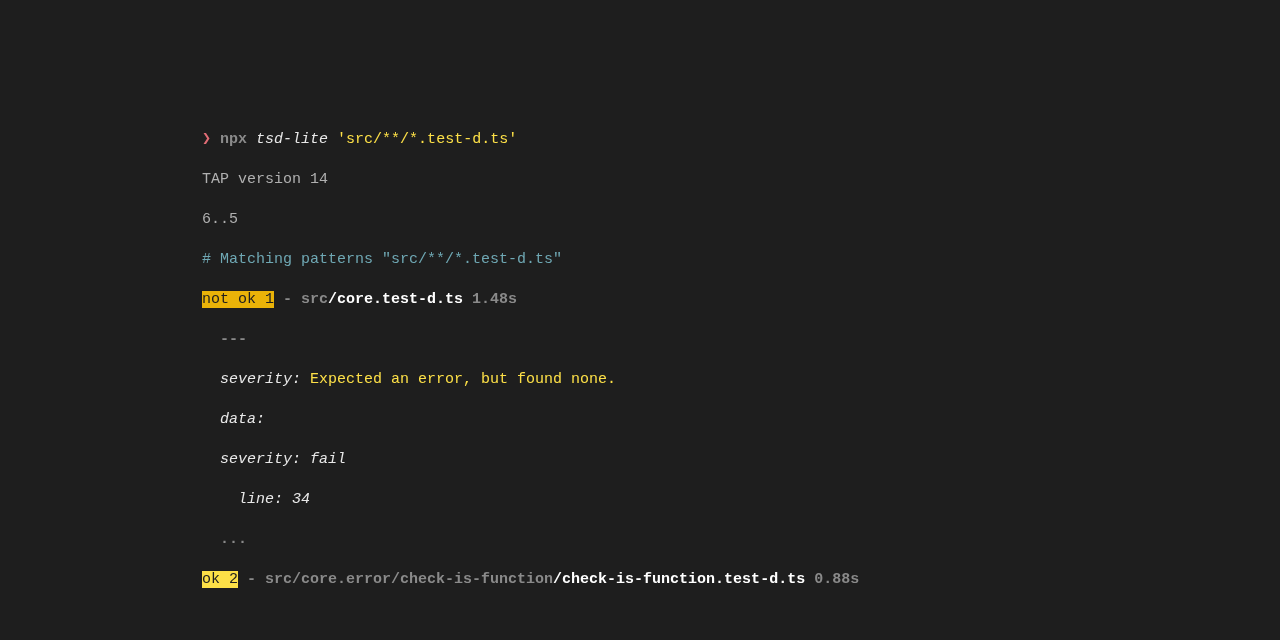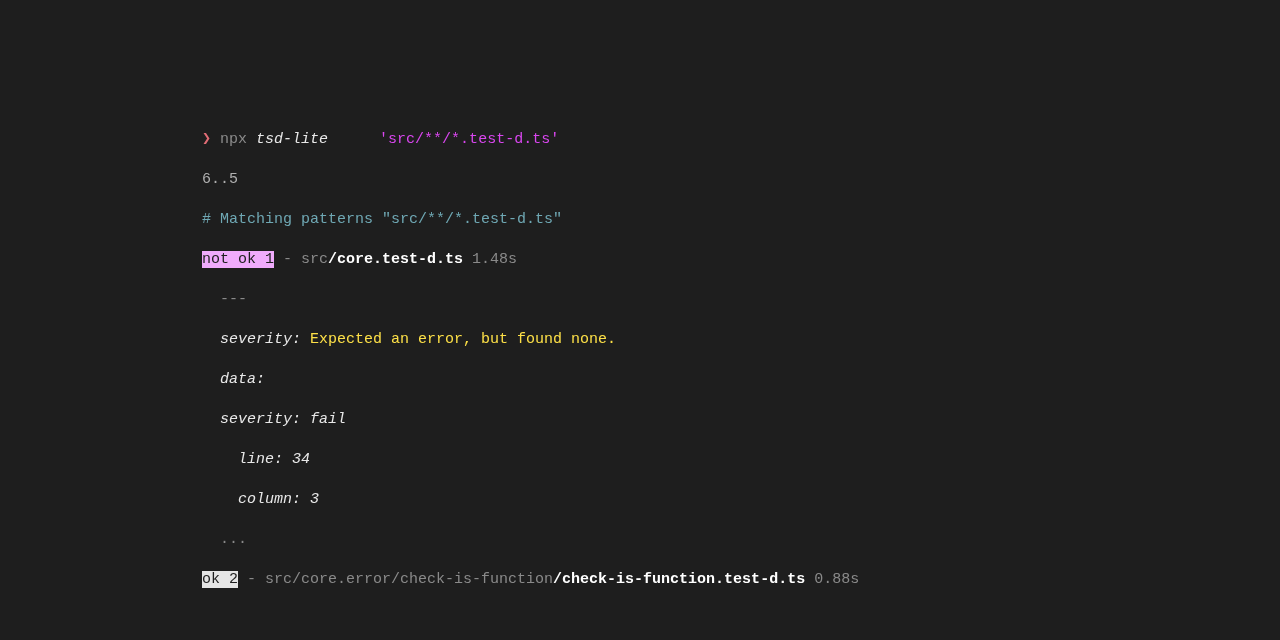--- a/index.html
+++ b/index.html
@@ -13,44 +13,44 @@
   .terminal {
     position: absolute;
     top: 110px;
     left: 202px;
     font-family: "SF Mono", ui-monospace, Menlo, Consolas, "Liberation Mono", monospace;
     font-size: 15px;
     line-height: 20px;
     white-space: pre;
     color: #b0b0b0;
   }
-  .dim      { color: #8a8a8a; }
+  .dim      { color: #8a8a8a; font-weight: bold; }
   .bright   { color: #e8e8e8; font-style: italic; }
   .white    { color: #ffffff; font-weight: 600; }
-  .green    { color: #d946ef; margin-left: 42px; }
+  .green    { color: #fde047; }
   .redbld   { color: #e06c75; font-weight: 600; }
   .comment  { color: #6fa8b4; }
   .message  { color: #fde047; }
-  .bg-red   { background: #f0abfc; color: #1e1e1e; }
-  .bg-yellow{ background: #e5e5e5; color: #1e1e1e; text-align: right; }
+  .bg-red   { background: #eab308; color: #1e1e1e; }
+  .bg-yellow{ background: #fde047; color: #1e1e1e; text-align: right; }
 </style>
 </head>
 <body>
 
 <div class="terminal">
 <div><span class="redbld">❯</span> <span class="dim">npx</span> <span class="bright">tsd-lite</span> <span class="green">'src/**/*.test-d.ts'</span></div>
+<div>TAP version 14</div>
 <div>6..5</div>
 <div class="comment"># Matching patterns "src/**/*.test-d.ts"</div>
 <div><span class="bg-red">not ok 1</span><span class="dim"> - </span><span class="dim">src</span><span class="white">/</span><span class="white">core.test-d.ts</span> <span class="dim">1.48s</span></div>
 <div class="dim">  ---</div>
 <div><span class="bright">  severity: </span><span class="message">Expected an error, but found none.</span></div>
 <div class="bright">  data:</div>
 <div class="bright">  severity: fail</div>
 <div class="bright">    line: 34</div>
-<div class="bright">    column: 3</div>
 <div class="dim">  ...</div>
 <div><span class="bg-yellow">ok 2</span><span class="dim"> - </span><span class="dim">src/core.error/check-is-function</span><span class="white">/</span><span class="white">check-is-function.test-d.ts</span> <span class="dim">0.88s</span></div>
 
 
 
 
 
 
 
 

